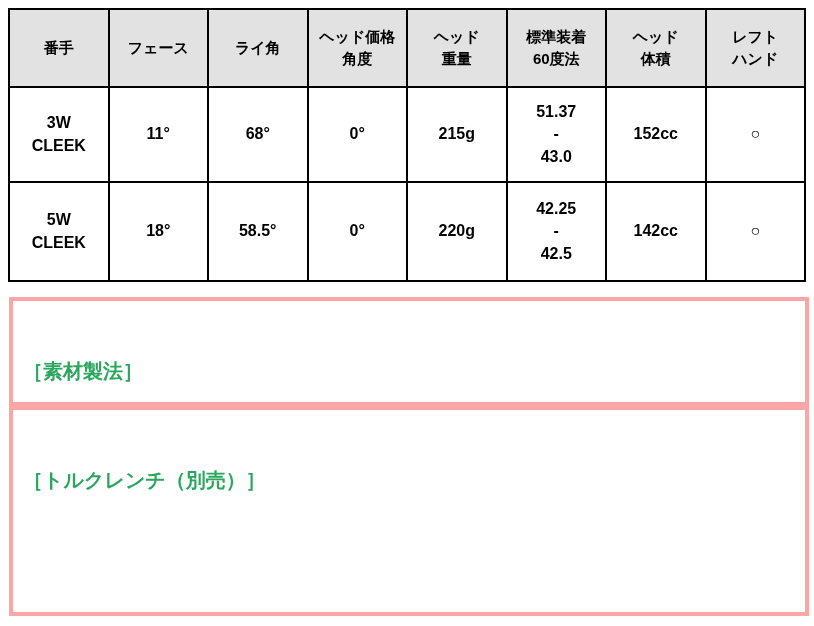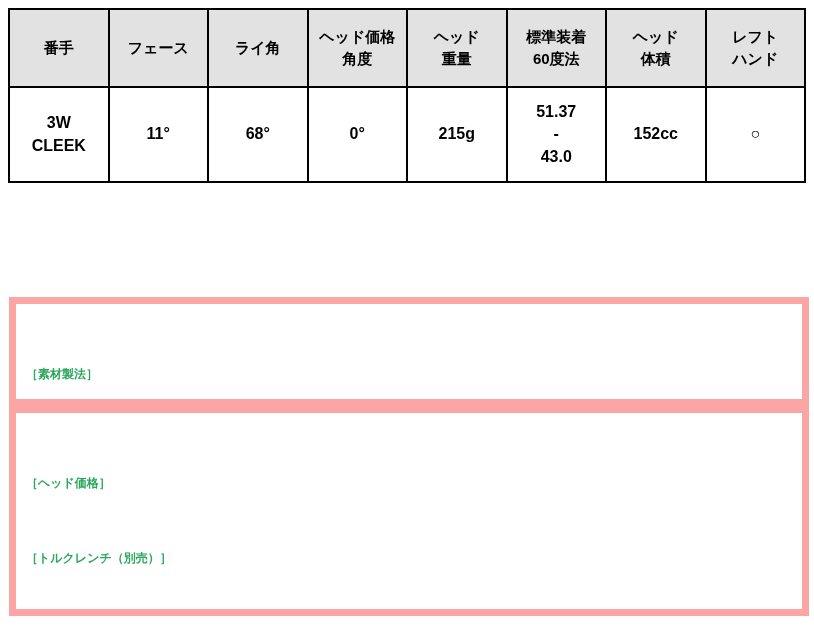--- a/index.html
+++ b/index.html
@@ -54,24 +54,24 @@
     font-weight: 400;
     font-size: 21px;
   }
 
   
   .info-box {
     position: absolute;
     left: 9px;
     width: 800px;
     box-sizing: border-box;
-    border: 7px solid #fca5a5;
+    border: 4px solid #fca5a5;
     background: #ffffff;
     padding: 8px 4px 0 10px;
-    font-size: 12px;
+    font-size: 20px;
     font-weight: bold;
     line-height: 25px;
     white-space: pre-wrap;
   }
   .box-material {
     top: 297px;
     height: 109px;
   }
   .box-price {
     top: 406px;
@@ -112,32 +112,44 @@
         <td>11°</td>
         <td>68°</td>
         <td>0°</td>
         <td>215g</td>
         <td>51.37
 -
 43.0</td>
         <td>152cc</td>
         <td class="mark">○</td>
       </tr>
+      <tr class="r2">
+        <td>5W
+CLEEK</td>
+        <td>18°</td>
+        <td>58.5°</td>
+        <td>0°</td>
+        <td>220g</td>
+        <td>42.25
+-
+42.5</td>
+        <td>142cc</td>
+        <td class="mark">○</td>
+      </tr>
     </tbody>
   </table>
 
   <div class="info-box box-material">
     <span class="line green">［素材製法］</span>
     <span class="line">BODY：8-1-1Ti精密鋳造</span>
     <span class="line">FACE：DAT55G精密鍛造カップフェース + マイクロレーザーミーリング</span>
     <span class="line">ペンタゴンパワープレート：5g× 2個 標準装着</span>
   </div>
 
   <div class="info-box box-price">
-    <span class="line green">［ヘッド価格］</span>
     <span class="line green">［トルクレンチ（別売）］</span>
     
     
     
     
     
   </div>
 
 </div>
 

